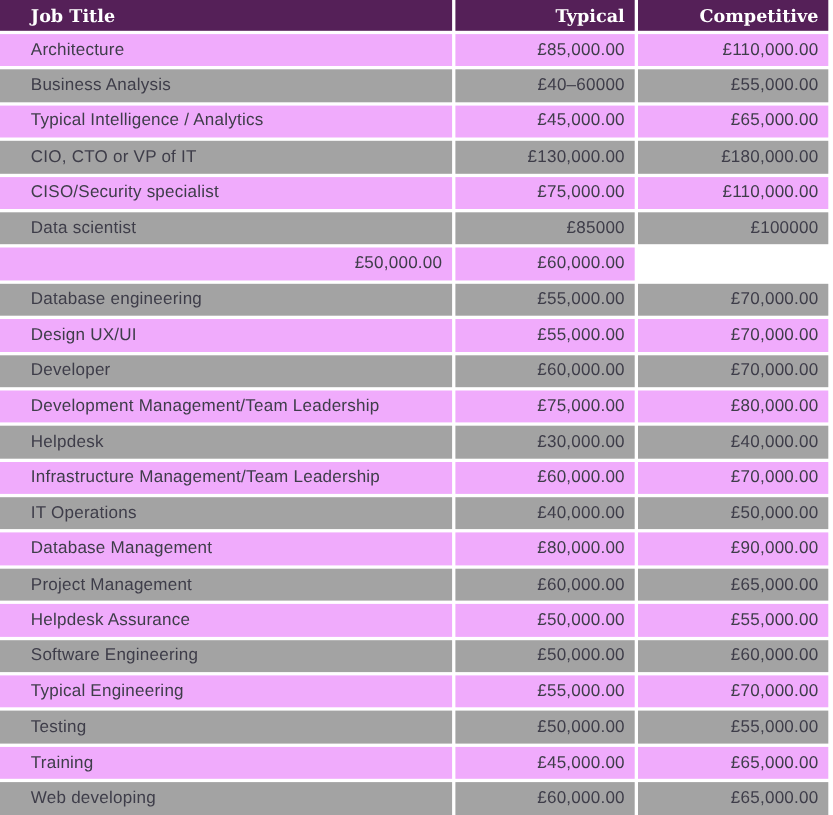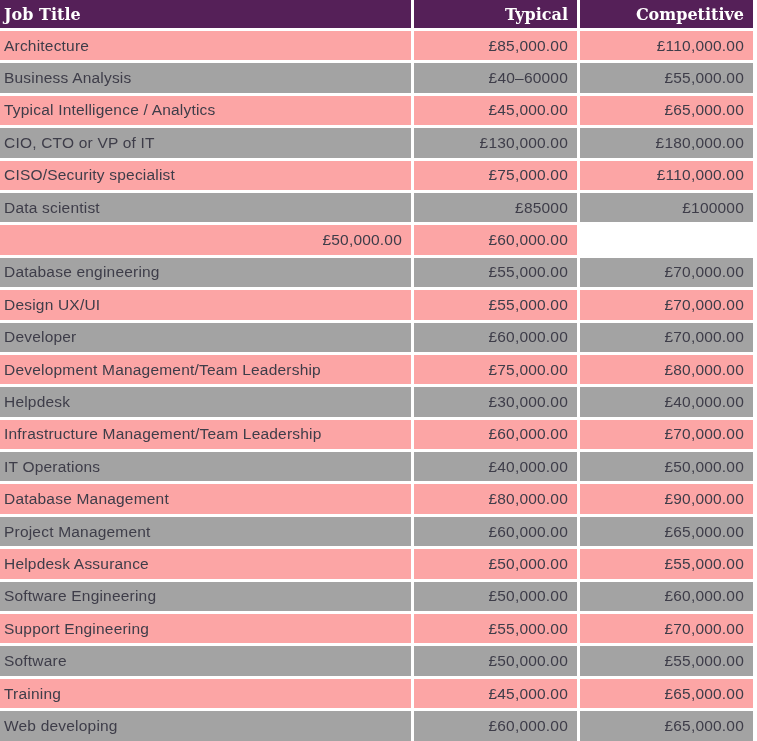--- a/index.html
+++ b/index.html
@@ -41,25 +41,25 @@
     color: #ffffff;
     font-family: "DejaVu Serif", serif;
     font-weight: 700;
     font-size: 16px;
   }
   .body .cell {
     color: #3e3d49;
     font-size: 15.5px;
     letter-spacing: 0.2px;
   }
-  .row.body.shade-dark .cell  { background: #fca5a5; text-align: right; }
+  .row.body.shade-dark .cell  { background: #f0abfc; text-align: right; }
   .row.body.shade-light .cell { background: #a3a3a3; }
   .cell.job {
     justify-content: flex-start;
-    padding-left: 4px;
+    padding-left: 28px;
   }
   .cell.num {
     justify-content: flex-end;
     padding-right: 9px;
   }
 </style>
 </head>
 <body>
 
 <div class="page">
@@ -171,27 +171,27 @@
       <div class="cell num">£55,000.00</div>
     </div>
 
     <div class="row body shade-light">
       <div class="cell job">Software Engineering</div>
       <div class="cell num">£50,000.00</div>
       <div class="cell num">£60,000.00</div>
     </div>
 
     <div class="row body shade-dark">
-      <div class="cell job">Support Engineering</div>
-      <div class="cell num">£55,000.00</div>
-      <div class="cell num">£70,000.00</div>
-    </div>
-
-    <div class="row body shade-light">
-      <div class="cell job">Software</div>
+      <div class="cell job">Typical Engineering</div>
+      <div class="cell num">£55,000.00</div>
+      <div class="cell num">£70,000.00</div>
+    </div>
+
+    <div class="row body shade-light">
+      <div class="cell job">Testing</div>
       <div class="cell num">£50,000.00</div>
       <div class="cell num">£55,000.00</div>
     </div>
 
     <div class="row body shade-dark">
       <div class="cell job">Training</div>
       <div class="cell num">£45,000.00</div>
       <div class="cell num">£65,000.00</div>
     </div>
 

